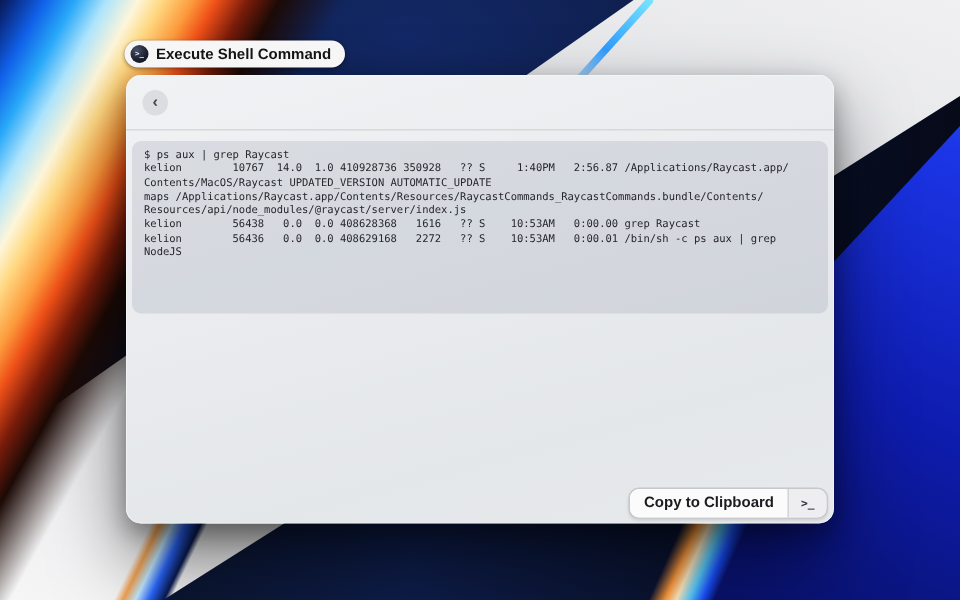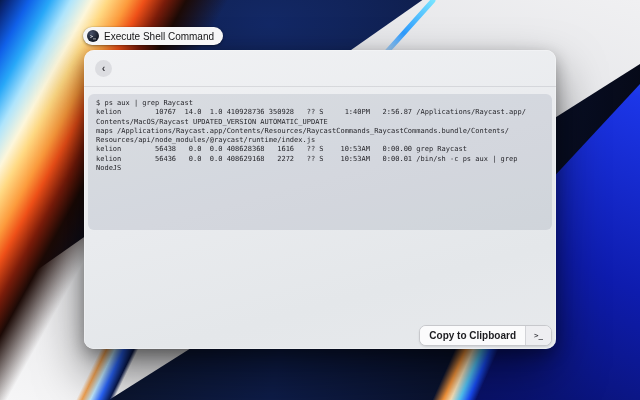--- a/index.html
+++ b/index.html
@@ -53,40 +53,40 @@
     position:absolute; left:83px; top:27px; height:18px; z-index:20;
     display:flex; align-items:center; gap:5px; padding:0 9px 0 4px;
     background:#f6f6f7; border-radius:9px;
     box-shadow:0 1px 3px rgba(0,0,0,.4), 0 0 0 .5px rgba(0,0,0,.08);
   }
   .pill-icon {
     width:12px; height:12px; border-radius:50%; flex:0 0 auto;
     background:radial-gradient(circle at 35% 28%, #48516a 0%, #1c2230 55%, #0c0f18 100%);
     color:#fff; font:bold 5px/12px "DejaVu Sans Mono", monospace; text-align:center;
   }
-  .pill-label { font-size:10px; font-weight:400; color:#141416; white-space:nowrap; }
+  .pill-label { font-size:10px; font-weight:700; color:#141416; white-space:nowrap; }
   
   .window {
     position:absolute; left:84px; top:50px; width:472px; height:299px; z-index:10;
     border-radius:10px;
     background:linear-gradient(165deg, #f1f2f4 0%, #e9ebee 45%, #e4e7ea 75%, #e7e9ec 100%);
     box-shadow:0 24px 48px rgba(0,0,0,.5), 0 6px 16px rgba(0,0,0,.32), inset 0 0 0 .5px rgba(255,255,255,.55);
   }
   .win-header {
     height:36px; display:flex; align-items:center; padding:0 11px;
     border-bottom:1px solid rgba(60,60,72,.12);
   }
   .back-btn {
     width:17px; height:17px; border-radius:50%; background:#dcdde1;
     color:#434349; font-size:11px; font-weight:bold;
     display:flex; align-items:center; justify-content:center; cursor:default;
     padding-bottom:1px; box-sizing:border-box;
   }
   .terminal {
-    margin:7px 4px 1px 4px; height:136px; box-sizing:border-box;
+    margin:7px 4px 1px 4px; height:115px; box-sizing:border-box;
     background:rgba(118,130,148,.18); border-radius:6px;
     padding:5px 8px; overflow:hidden;
   }
   .terminal-line {
     font-family:"DejaVu Sans Mono", monospace; font-size:7px; line-height:9.3px;
     color:#26262b; white-space:pre;
   }
   .footer-btn {
     position:absolute; right:4px; bottom:3px; height:19px;
     display:flex; align-items:stretch; border-radius:7px; overflow:hidden;
@@ -127,21 +127,21 @@
       <div class="back-btn">
         <span>‹</span>
       </div>
     </div>
 
     <div class="terminal">
         <div class="terminal-line">$ ps aux | grep Raycast</div>
         <div class="terminal-line">kelion        10767  14.0  1.0 410928736 350928   ?? S     1:40PM   2:56.87 /Applications/Raycast.app/</div>
         <div class="terminal-line">Contents/MacOS/Raycast UPDATED_VERSION AUTOMATIC_UPDATE</div>
         <div class="terminal-line">maps /Applications/Raycast.app/Contents/Resources/RaycastCommands_RaycastCommands.bundle/Contents/</div>
-        <div class="terminal-line">Resources/api/node_modules/@raycast/runtime/index.js</div>
+        <div class="terminal-line">Resources/api/node_modules/@raycast/server/index.js</div>
         <div class="terminal-line">kelion        56438   0.0  0.0 408628368   1616   ?? S    10:53AM   0:00.00 grep Raycast</div>
         <div class="terminal-line">kelion        56436   0.0  0.0 408629168   2272   ?? S    10:53AM   0:00.01 /bin/sh -c ps aux | grep</div>
         <div class="terminal-line">NodeJS</div>
       </div>
 
     <div class="footer-btn">
       <span class="label-seg">Copy to Clipboard</span>
       <span class="key-seg">&gt;_</span>
     </div>
   </div>

